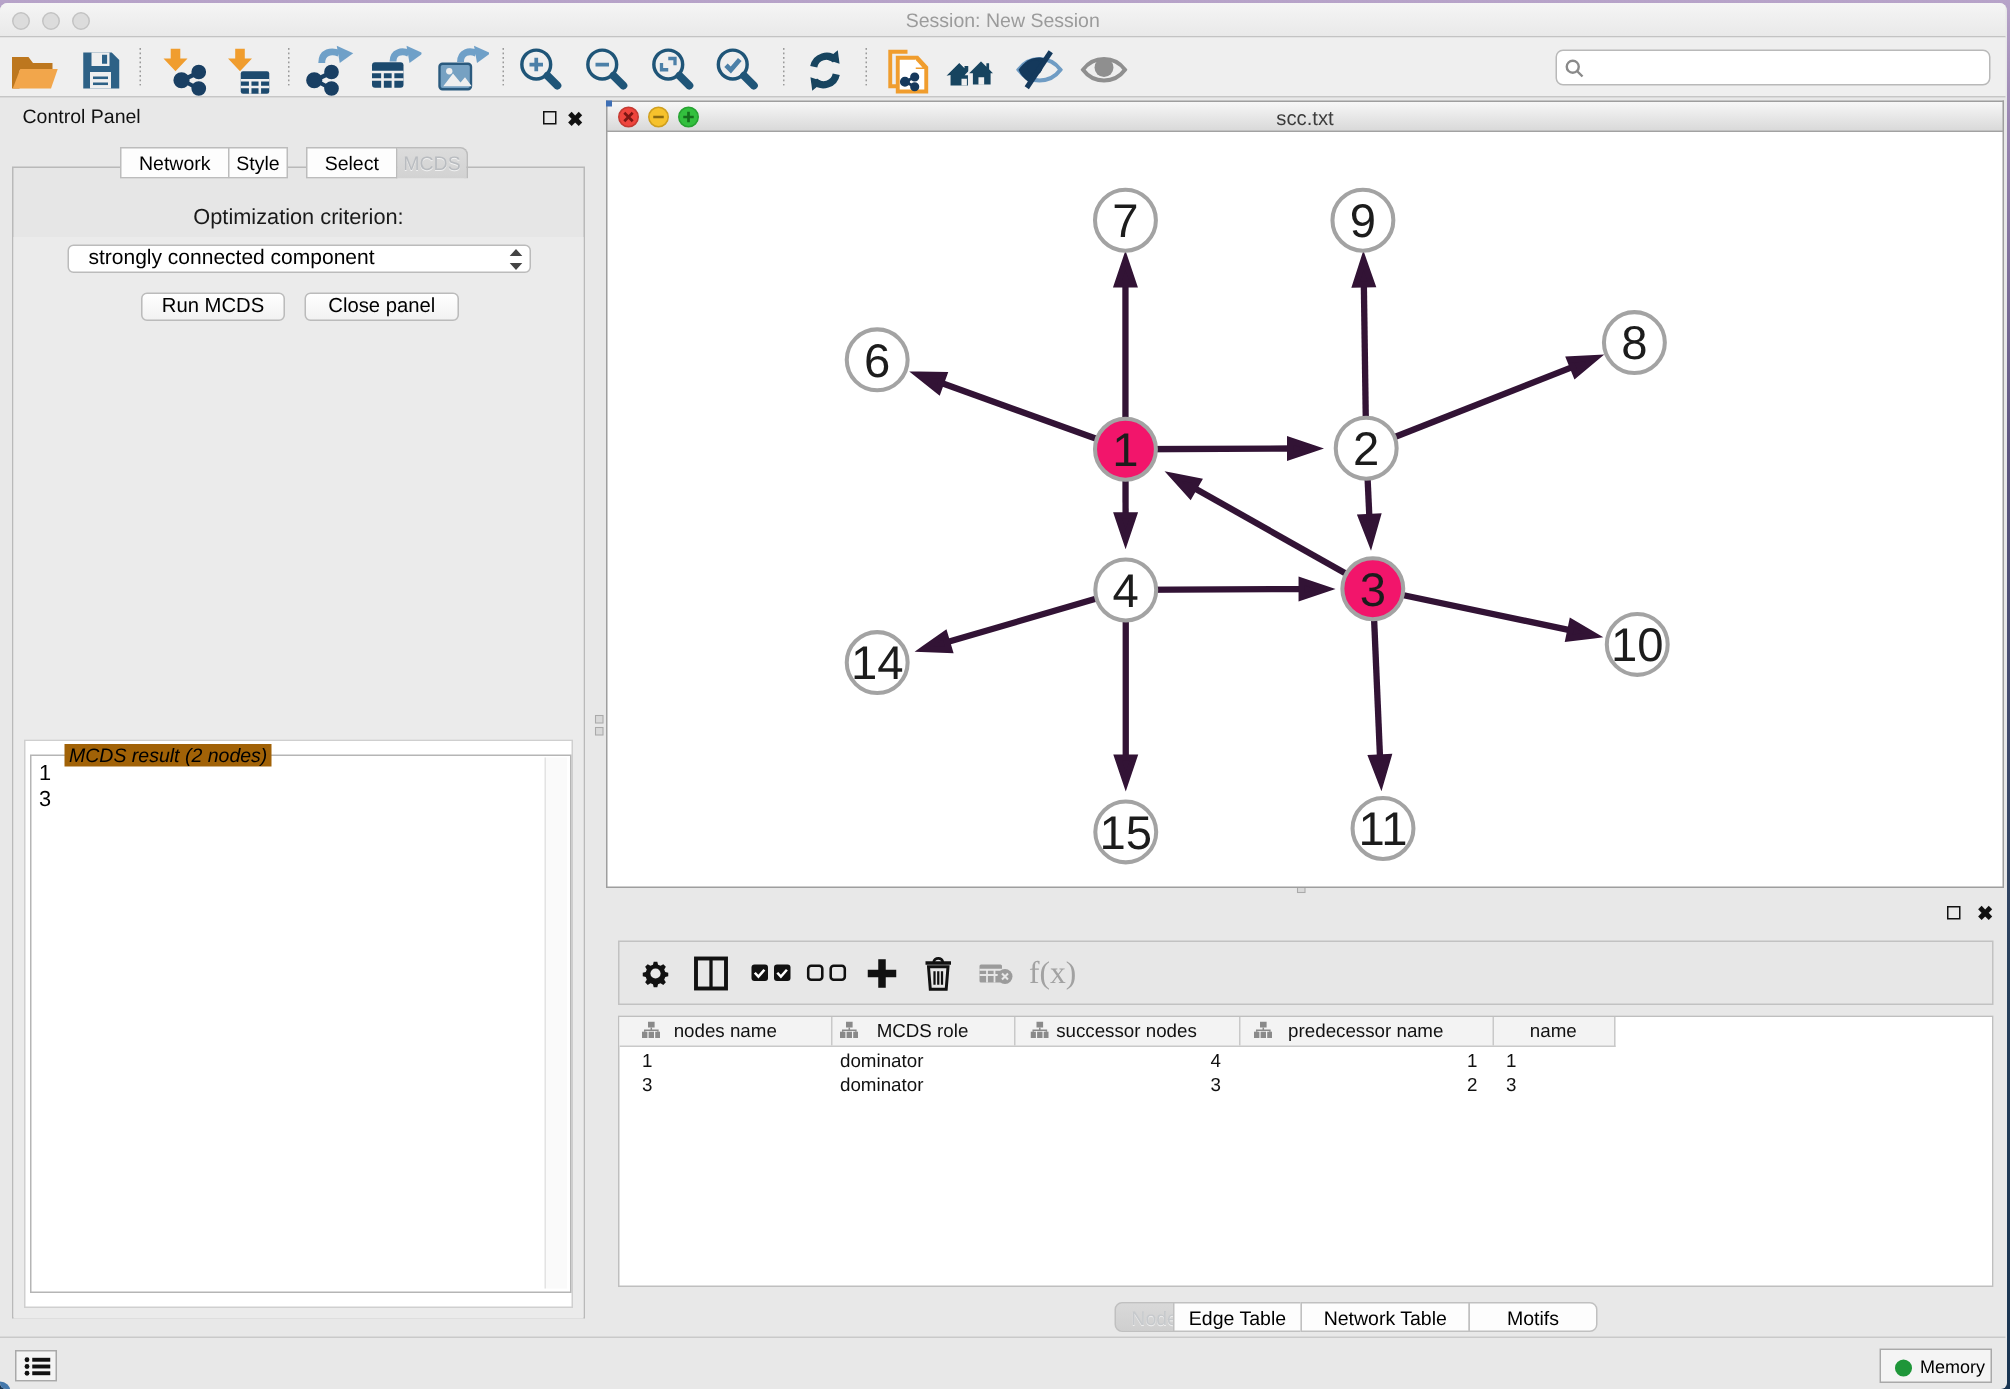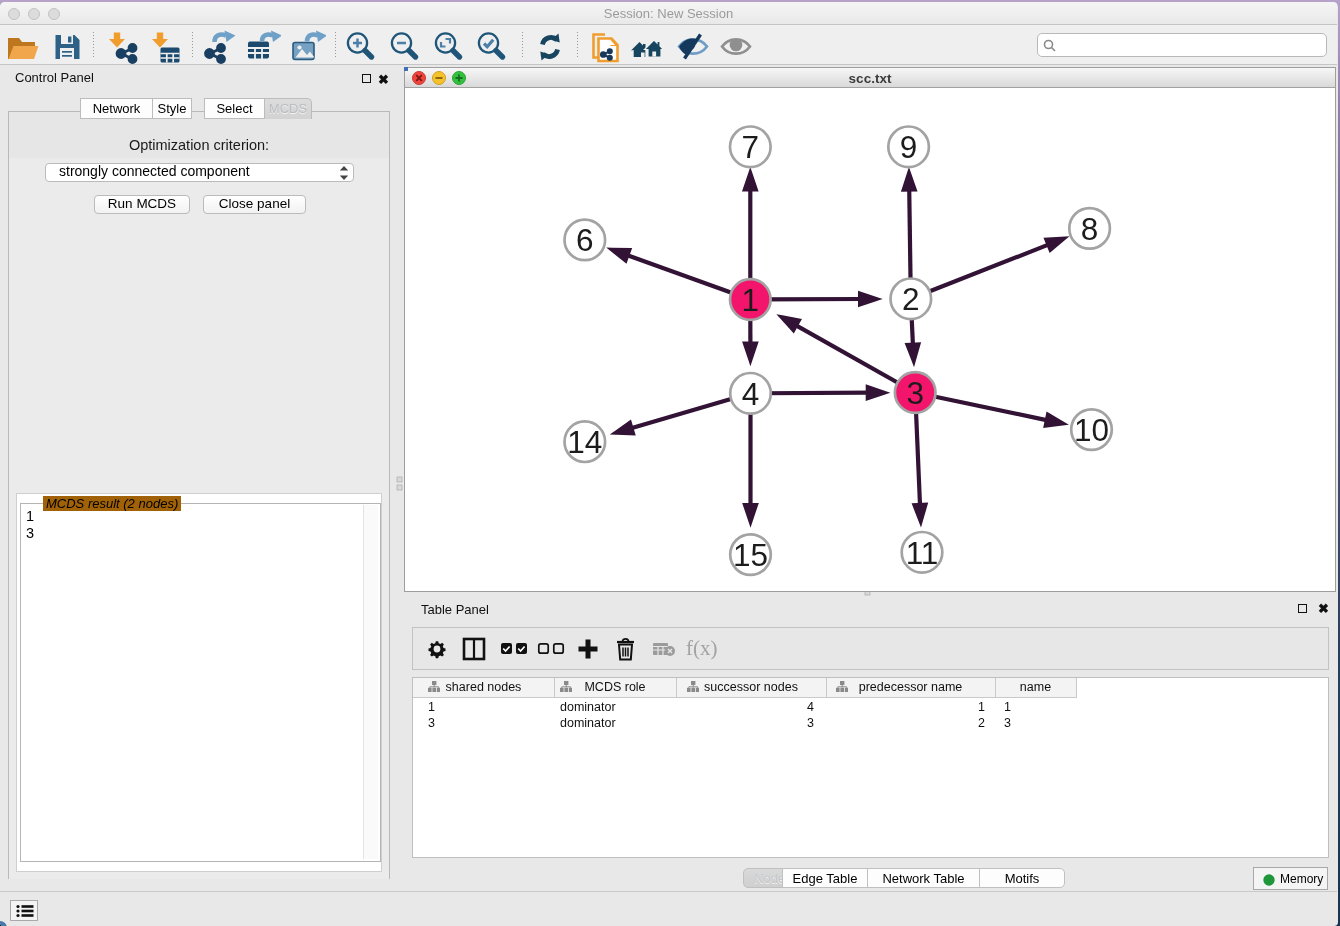--- a/index.html
+++ b/index.html
@@ -38,40 +38,40 @@
 
 #reswhite{left:16px;top:491px;width:366px;height:379px;background:#fff;border:1px solid #cfcfcf;box-sizing:border-box;}
 #resfs{left:3px;top:9px;width:359px;height:357px;border:1px solid #b5b5b5;}
 #reslabel{left:22px;top:-8px;background:#a16207;padding:0 3px;font-size:13px;color:#000;font-style:italic;}
 #restext{left:5px;top:4px;font-size:14.5px;color:#000;line-height:16.5px;white-space:pre;}
 #resscroll{left:342px;top:1px;width:14px;height:354px;background:#fafafa;border-left:1px solid #e3e3e3;}
 
 #netwin{left:404px;top:65px;width:932px;height:525px;}
 #nettitle{left:0;top:0;width:932px;height:21px;background:linear-gradient(#f7f7f7,#d9d9d9);
  border:1px solid #9e9e9e;border-bottom:1px solid #a2a2a2;box-sizing:border-box;}
-#nettitle .t{left:0;top:3px;width:930px;text-align:center;font-size:13.5px;font-weight:bold;color:#3c3c3c;}
+#nettitle .t{left:0;top:3px;width:930px;text-align:center;font-size:13.5px;font-weight:normal;color:#3c3c3c;}
 .mac{top:4px;width:14px;height:14px;border-radius:50%;box-sizing:border-box;}
 #netcanvas{left:0;top:21px;width:932px;height:504px;background:#fff;border:1px solid #9e9e9e;border-top:none;box-sizing:border-box;}
 
 #tphead{left:404px;top:595px;width:932px;height:30px;}
 #tphead .t{left:17px;top:5px;font-size:13px;color:#111;}
 #tptools{left:412px;top:625px;width:917px;height:43px;background:#e7e7e7;border:1px solid #c2c2c2;box-sizing:border-box;}
 #tptable{left:412px;top:675px;width:917px;height:181px;background:#fff;border:1px solid #bfbfbf;box-sizing:border-box;}
 #thead{left:0;top:0;width:663px;height:19px;background:#f3f3f3;border-right:1px solid #c9c9c9;border-bottom:1px solid #c9c9c9;}
 .colsep{top:0;width:1px;height:19px;background:#c9c9c9;}
 .hlabel{top:2px;font-size:12.5px;color:#111;text-align:center;}
 .cell{font-size:12.5px;color:#111;}
 
 .btab{top:866px;height:20px;box-sizing:border-box;background:#fdfdfd;border:1px solid #c0c0c0;
  font-size:13px;color:#000;text-align:center;line-height:19px;}
 #btabsel{background:linear-gradient(#d9d9d9,#cfcfcf);color:#c6c9cc;text-shadow:0 1px 0 #efefef;border-radius:5px 0 0 5px;margin-left:48px;}
 
 #statusline{left:0;top:889px;width:1337px;height:1px;background:#c9c9c9;}
 #listbtn{left:10px;top:898px;width:28px;height:21px;background:#f4f4f4;border:1px solid #a9a9a9;box-sizing:border-box;}
-#membtn{left:1253px;top:865px;width:75px;height:23px;background:#f4f4f4;border:1px solid #a9a9a9;box-sizing:border-box;font-size:12px;color:#000;}
+#membtn{left:1253px;top:897px;width:75px;height:23px;background:#f4f4f4;border:1px solid #a9a9a9;box-sizing:border-box;font-size:12px;color:#000;}
 </style>
 </head>
 <body>
 <div id="win" class="abs">
 
   <div id="tbar" class="abs"></div>
   <div class="tl abs" style="left:8px"></div>
   <div class="tl abs" style="left:28px"></div>
   <div class="tl abs" style="left:48px"></div>
   <div id="ttext" class="abs">Session: New Session</div>
@@ -323,23 +323,20 @@
 <text x="503.6" y="70.0">9</text>
 <text x="686.5" y="352.8">10</text>
 <text x="517.0" y="475.5">11</text>
 <text x="179.8" y="364.9">14</text>
 <text x="345.5" y="477.8">15</text>
 </g>
 
     </svg>
   </div>
 
-  <div id="tphead" class="abs">
-      <div class="t abs">Table Panel</div>
-    </div>
   <div class="winbtn abs" style="left:1298px;top:602px"></div>
   <div class="xbtn abs" style="left:1318px;top:599px">✖</div>
 
   <div id="tptools" class="abs"></div>
 
   <svg class="abs" style="left:426px;top:636px" width="22" height="22">
     <path fill="#111" d="M11 3.2 l1.2 0 .5 2 1.7.7 1.8-1.1 1.7 1.7 -1.1 1.8 .7 1.7 2 .5 0 2.4 -2 .5 -.7 1.7 1.1 1.8 -1.7 1.7 -1.8 -1.1 -1.7.7 -.5 2 -2.4 0 -.5 -2 -1.7 -.7 -1.8 1.1 -1.7 -1.7 1.1 -1.8 -.7 -1.7 -2 -.5 0 -2.4 2 -.5 .7 -1.7 -1.1 -1.8 1.7 -1.7 1.8 1.1 1.7 -.7 .5 -2 z"></path>
     <circle fill="#e7e7e7" cx="11" cy="11" r="3.4"></circle>
   </svg>
 
@@ -379,21 +376,21 @@
   </svg>
 
   <div class="abs" style="left:686px;top:634px;font-family:'Liberation Serif',serif;font-size:21px;color:#a2a2a2">f(x)</div>
 
   <div id="tptable" class="abs">
     <div id="thead" class="abs"></div>
     <div class="colsep abs" style="left:141px"></div>
     <div class="colsep abs" style="left:263px"></div>
     <div class="colsep abs" style="left:413px"></div>
     <div class="colsep abs" style="left:582px"></div>
-    <div class="hlabel abs" style="left:0px;width:141px">shared nodes</div>
+    <div class="hlabel abs" style="left:0px;width:141px">nodes name</div>
     <div class="hlabel abs" style="left:141px;width:122px">MCDS role</div>
     <div class="hlabel abs" style="left:263px;width:150px">successor nodes</div>
     <div class="hlabel abs" style="left:413px;width:169px">predecessor name</div>
     <div class="hlabel abs" style="left:582px;width:81px">name</div>
   </div>
 
   <svg class="abs hicn" style="left:428px;top:679px" width="12" height="11">
       <g fill="#8a8a8a">
         <rect x="4" y="0" width="4.4" height="4"></rect>
         <rect x="0" y="6.8" width="3.6" height="4.2"></rect>

